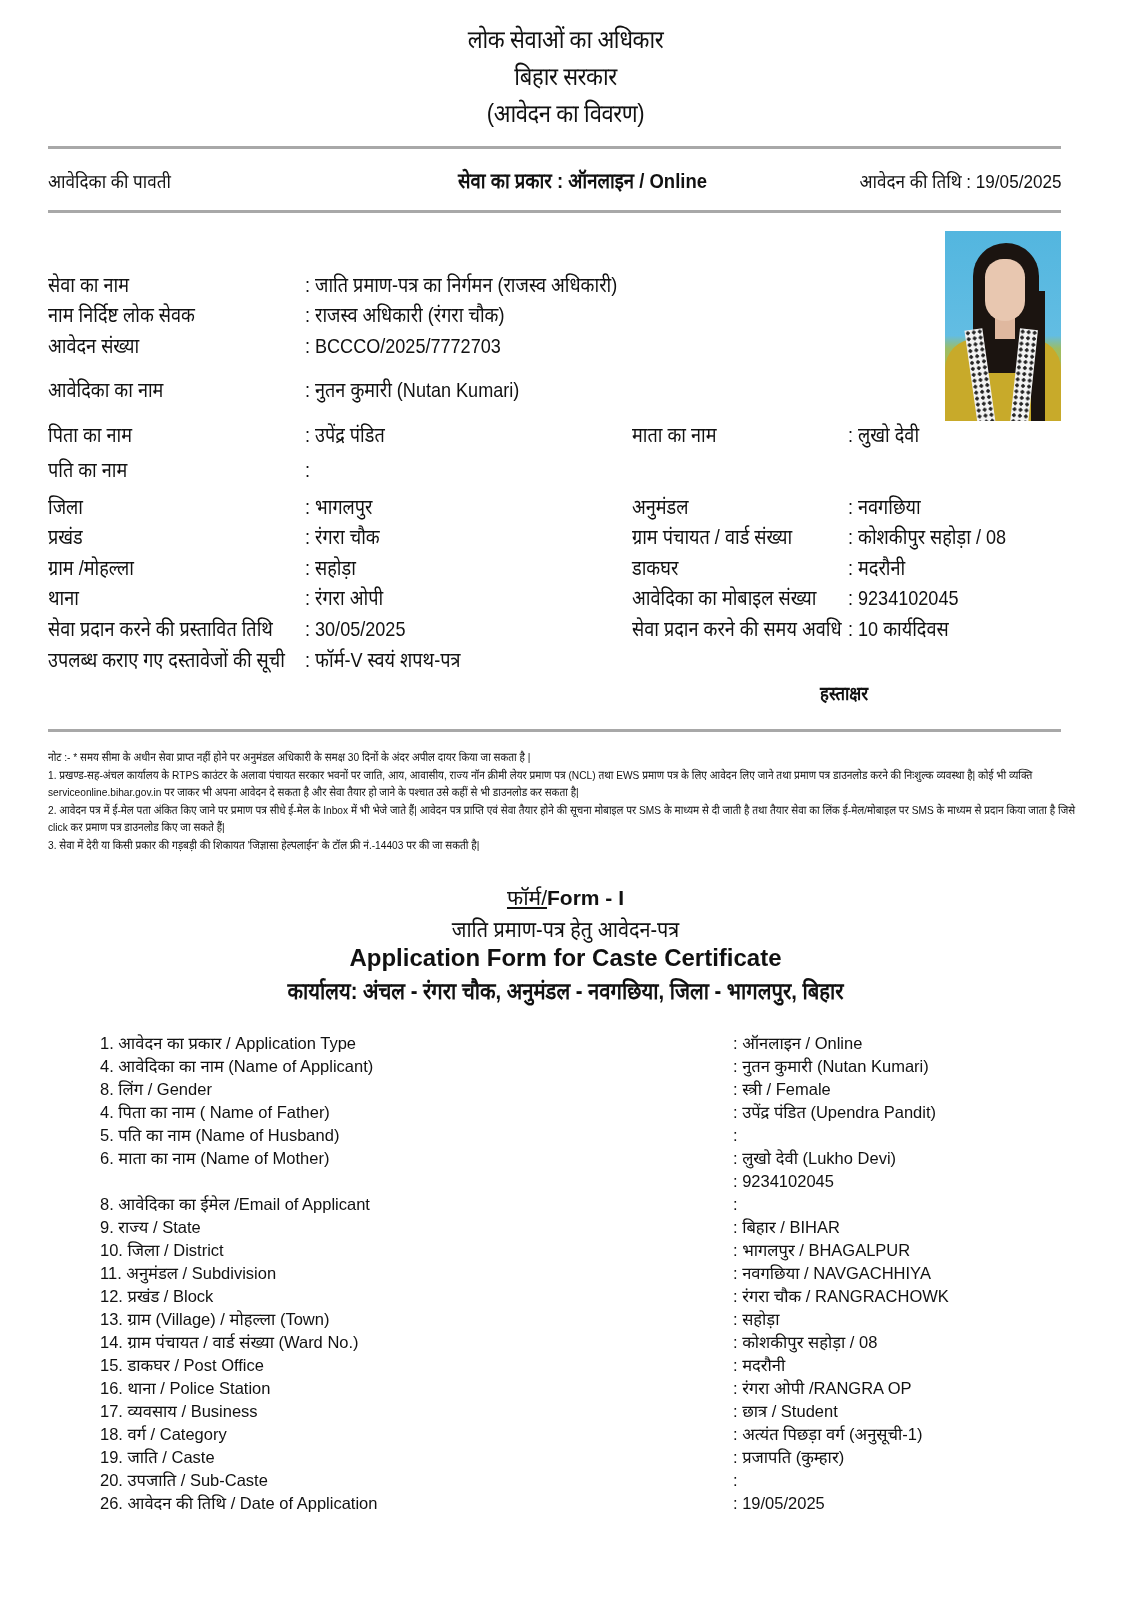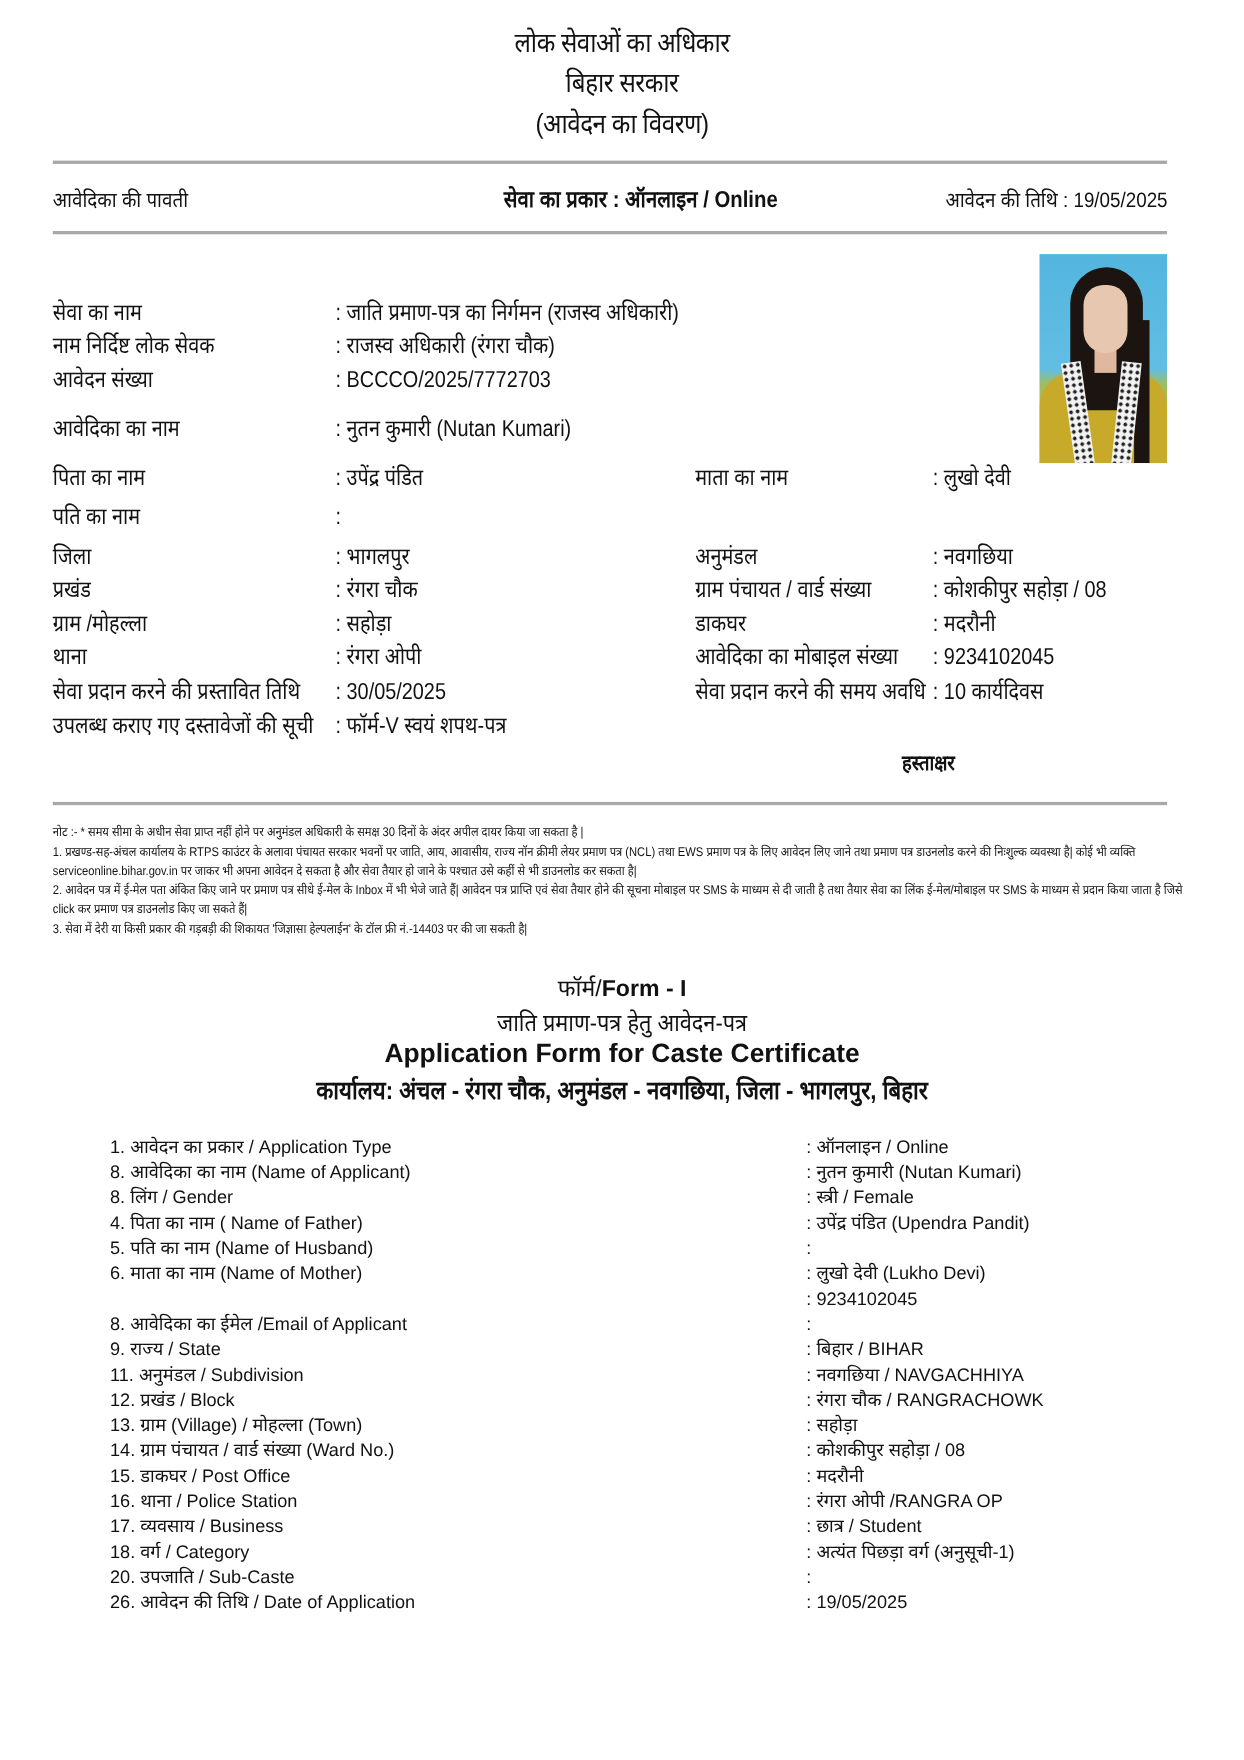--- a/index.html
+++ b/index.html
@@ -112,32 +112,32 @@
 
 <div class="notes">
   <div>नोट :- * समय सीमा के अधीन सेवा प्राप्त नहीं होने पर अनुमंडल अधिकारी के समक्ष 30 दिनों के अंदर अपील दायर किया जा सकता है |</div>
   <div>1. प्रखण्ड-सह-अंचल कार्यालय के RTPS काउंटर के अलावा पंचायत सरकार भवनों पर जाति, आय, आवासीय, राज्य नॉन क्रीमी लेयर प्रमाण पत्र (NCL) तथा EWS प्रमाण पत्र के लिए आवेदन लिए जाने तथा प्रमाण पत्र डाउनलोड करने की निःशुल्क व्यवस्था है| कोई भी व्यक्ति</div>
   <div>serviceonline.bihar.gov.in पर जाकर भी अपना आवेदन दे सकता है और सेवा तैयार हो जाने के पश्चात उसे कहीं से भी डाउनलोड कर सकता है|</div>
   <div>2. आवेदन पत्र में ई-मेल पता अंकित किए जाने पर प्रमाण पत्र सीधे ई-मेल के Inbox में भी भेजे जाते हैं| आवेदन पत्र प्राप्ति एवं सेवा तैयार होने की सूचना मोबाइल पर SMS के माध्यम से दी जाती है तथा तैयार सेवा का लिंक ई-मेल/मोबाइल पर SMS के माध्यम से प्रदान किया जाता है जिसे</div>
   <div>click कर प्रमाण पत्र डाउनलोड किए जा सकते हैं|</div>
   <div>3. सेवा में देरी या किसी प्रकार की गड़बड़ी की शिकायत 'जिज्ञासा हेल्पलाईन' के टॉल फ्री नं.-14403 पर की जा सकती है|</div>
 </div>
 
-<div class="form-title ft1"><span style="font-weight:normal;">फॉर्म/</span><span>Form - I</span></div>
+<div class="form-title ft1"><span style="font-weight:normal;text-decoration:underline;">फॉर्म/</span><span>Form - I</span></div>
 <div class="form-title ft2">जाति प्रमाण-पत्र हेतु आवेदन-पत्र</div>
 <div class="form-title ft3">Application Form for Caste Certificate</div>
 <div class="form-title ft4">कार्यालय: अंचल - रंगरा चौक, अनुमंडल - नवगछिया, जिला - भागलपुर, बिहार</div>
 
 <div class="form-list">
   <div class="form-row">
       <span class="fl">1. आवेदन का प्रकार / Application Type</span>
       <span class="fv">: ऑनलाइन / Online</span>
     </div>
   <div class="form-row">
-      <span class="fl">8. आवेदिका का नाम (Name of Applicant)</span>
+      <span class="fl">4. आवेदिका का नाम (Name of Applicant)</span>
       <span class="fv">: नुतन कुमारी (Nutan Kumari)</span>
     </div>
   <div class="form-row">
       <span class="fl">8. लिंग / Gender</span>
       <span class="fv">: स्त्री / Female</span>
     </div>
   <div class="form-row">
       <span class="fl">4. पिता का नाम ( Name of Father)</span>
       <span class="fv">: उपेंद्र पंडित (Upendra Pandit)</span>
     </div>
@@ -154,20 +154,24 @@
     </div>
   <div class="form-row">
       <span class="fl">8. आवेदिका का ईमेल /Email of Applicant</span>
       <span class="fv">:</span>
     </div>
   <div class="form-row">
       <span class="fl">9. राज्य / State</span>
       <span class="fv">: बिहार / BIHAR</span>
     </div>
   <div class="form-row">
+      <span class="fl">10. जिला / District</span>
+      <span class="fv">: भागलपुर / BHAGALPUR</span>
+    </div>
+  <div class="form-row">
       <span class="fl">11. अनुमंडल / Subdivision</span>
       <span class="fv">: नवगछिया / NAVGACHHIYA</span>
     </div>
   <div class="form-row">
       <span class="fl">12. प्रखंड / Block</span>
       <span class="fv">: रंगरा चौक / RANGRACHOWK</span>
     </div>
   <div class="form-row">
       <span class="fl">13. ग्राम (Village) / मोहल्ला (Town)</span>
       <span class="fv">: सहोड़ा</span>
@@ -186,20 +190,24 @@
     </div>
   <div class="form-row">
       <span class="fl">17. व्यवसाय / Business</span>
       <span class="fv">: छात्र / Student</span>
     </div>
   <div class="form-row">
       <span class="fl">18. वर्ग / Category</span>
       <span class="fv">: अत्यंत पिछड़ा वर्ग (अनुसूची-1)</span>
     </div>
   <div class="form-row">
+      <span class="fl">19. जाति / Caste</span>
+      <span class="fv">: प्रजापति (कुम्हार)</span>
+    </div>
+  <div class="form-row">
       <span class="fl">20. उपजाति / Sub-Caste</span>
       <span class="fv">:</span>
     </div>
   <div class="form-row">
       <span class="fl">26. आवेदन की तिथि / Date of Application</span>
       <span class="fv">: 19/05/2025</span>
     </div>
 </div>
 
 </body></html>

